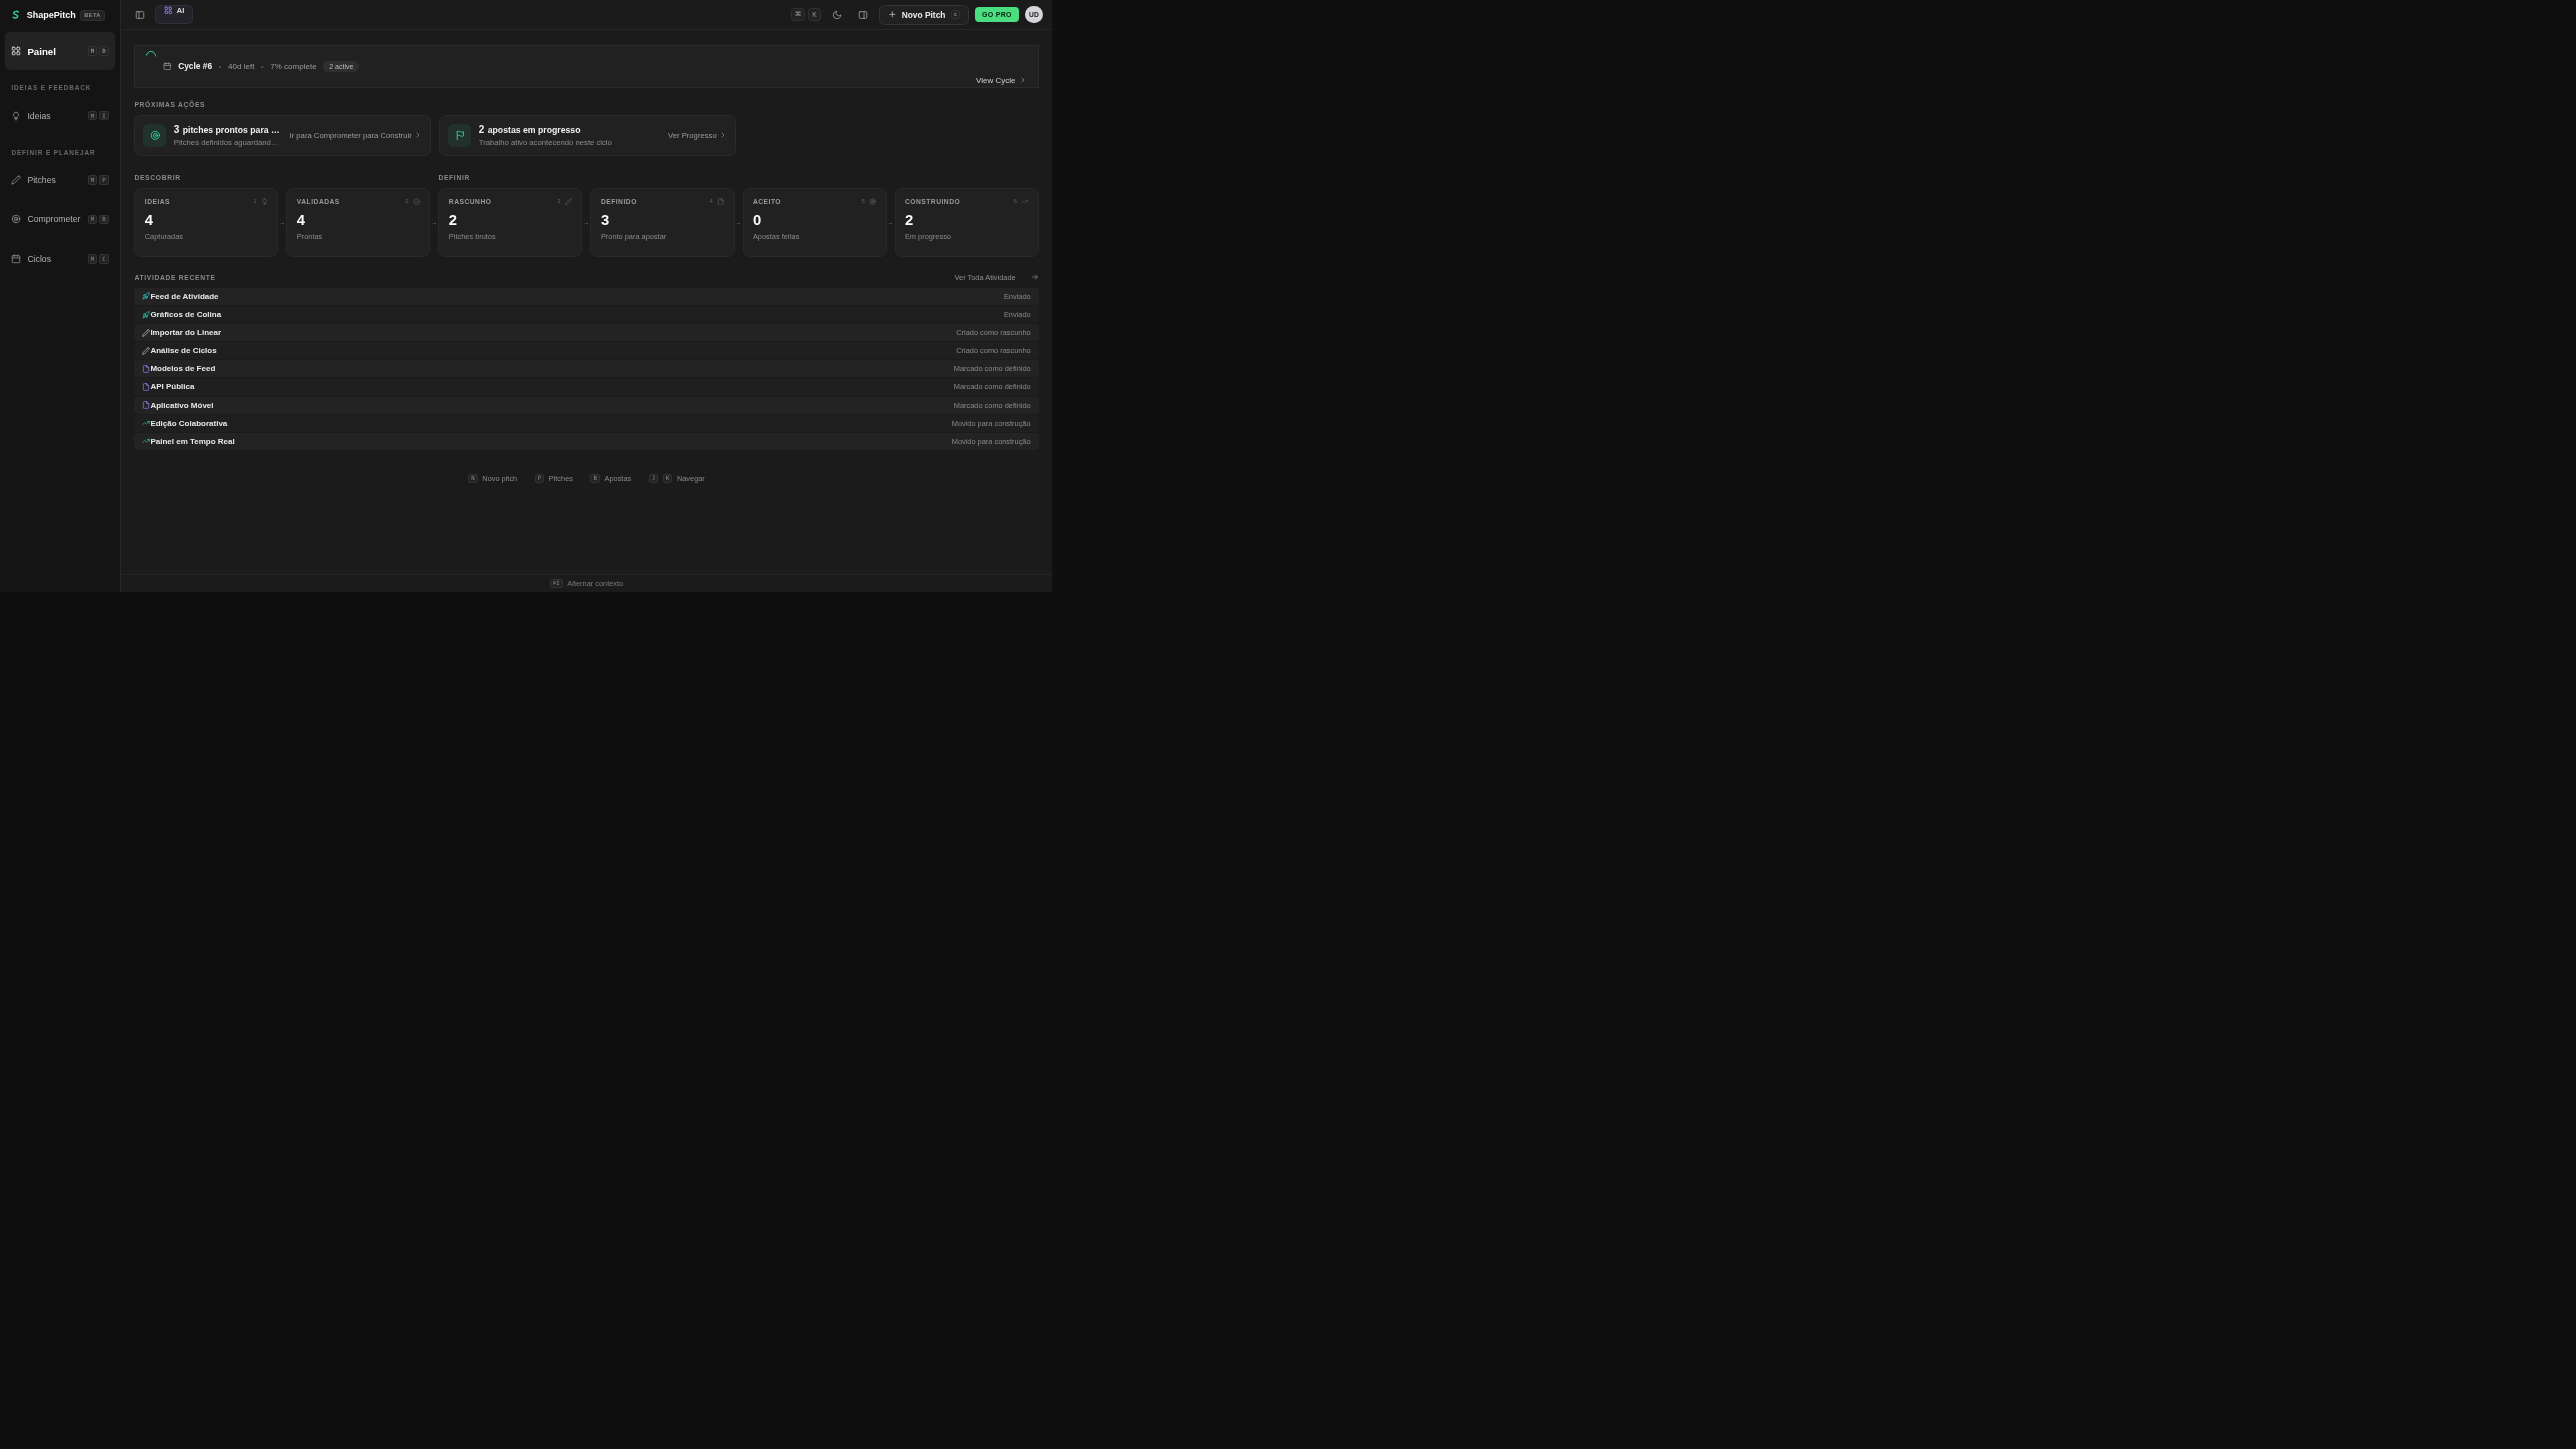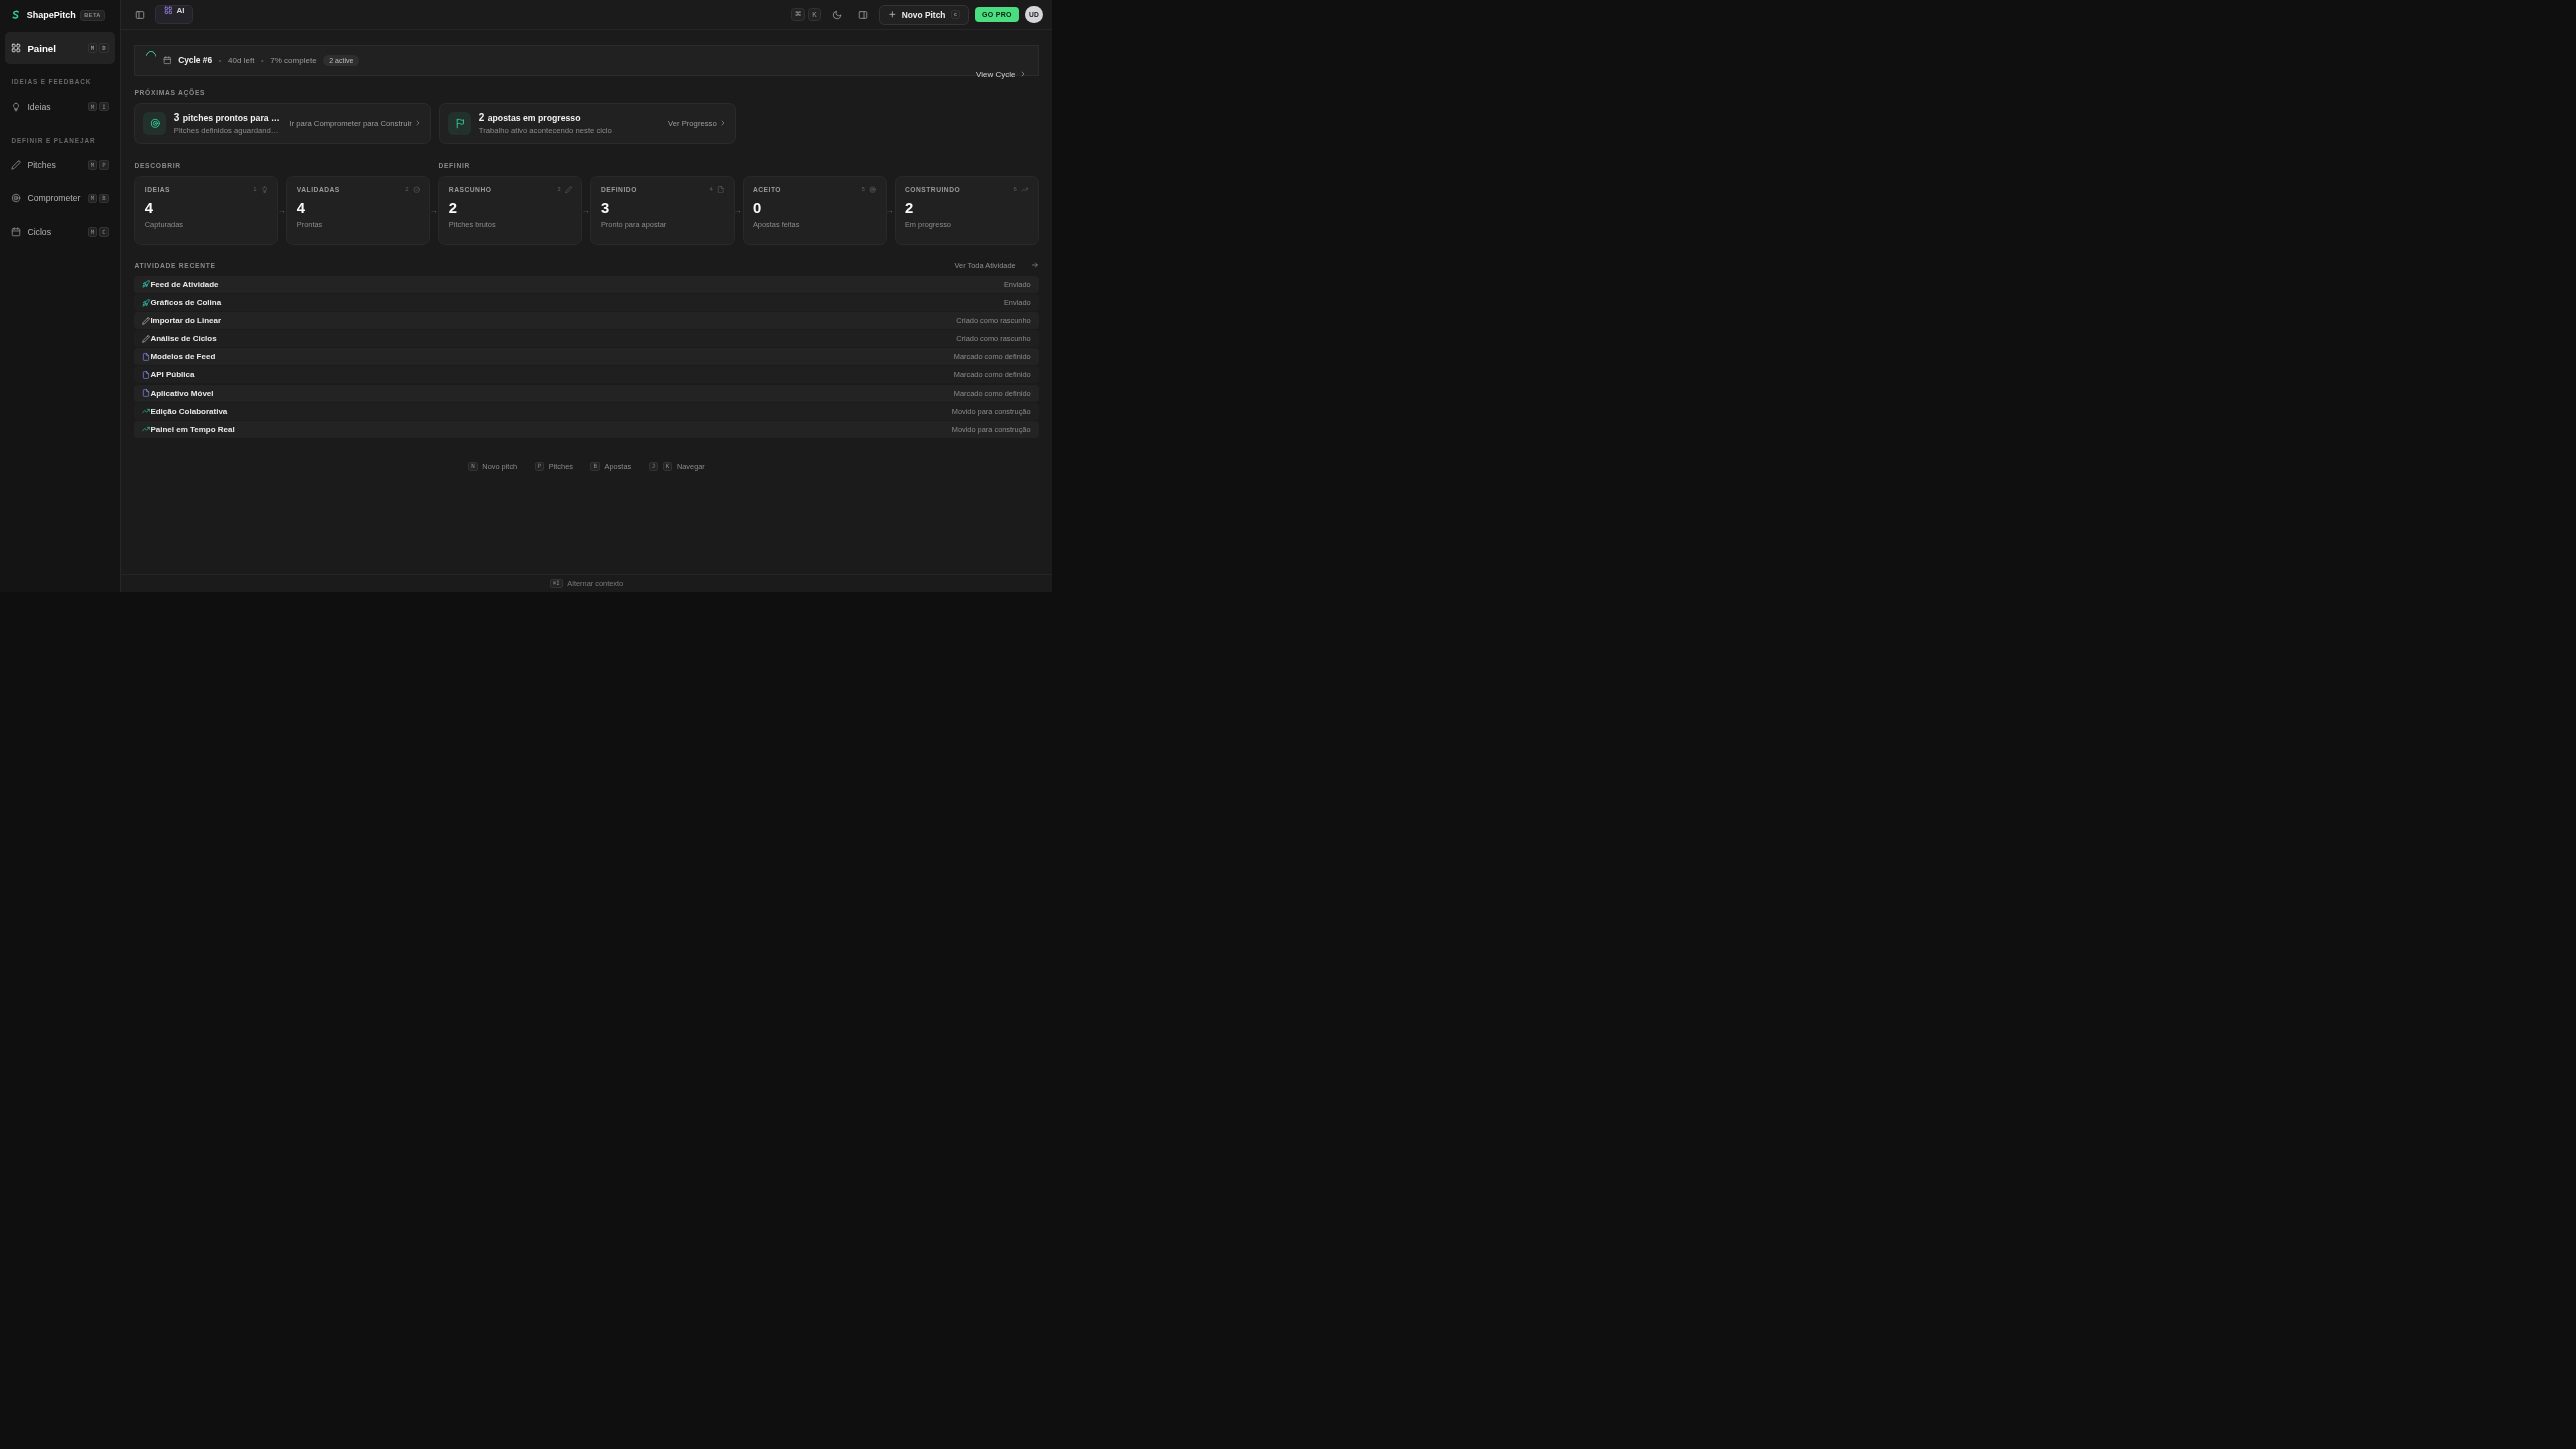--- a/index.html
+++ b/index.html
@@ -13,21 +13,21 @@
   .ic11{width:7.4px;height:7.4px}.ic12{width:8px;height:8px}.ic13{width:8.7px;height:8.7px}.ic15{width:10px;height:10px}.ic16{width:10.7px;height:10.7px}
   .c-teal{color:#2dd4bf}.c-green{color:#34d399}.c-indigo{color:#8b8df0}.c-lgray{color:#c8c8c8}.c-mid{color:#9a9a9a}
 
   
   .sidebar { width:121px; background:#141414; border-right:0.7px solid #262626; padding-top:8.7px; flex:none; display:flex; flex-direction:column; }
   .logo-row { display:flex; align-items:center; gap:4px; padding:0 9.4px 9.4px; cursor:pointer; }
   .logo-mark { width:13.4px; height:13.4px; }
   .logo-mark svg{ width:100%; height:100%; display:block; }
   .logo-name { font-size:9px; font-weight:bold; color:#fafafa; }
   .beta { font-size:5.7px; color:#8d8d8d; background:#232323; border:0.7px solid #303030; padding:1.3px 3.4px; border-radius:2.7px; letter-spacing:0.4px; font-weight:bold; }
-  .nav-item { display:flex; align-items:center; gap:6px; height:32px; margin:0.7px 5.4px; padding:0 6px; border-radius:4.7px; color:#b2b2b2; font-size:8.7px; cursor:pointer; }
+  .nav-item { display:flex; align-items:center; gap:6px; height:38px; margin:0.7px 5.4px; padding:0 6px; border-radius:4.7px; color:#b2b2b2; font-size:8.7px; cursor:pointer; }
   .nav-item .nav-label{ flex:1; white-space:nowrap; overflow:hidden; }
   .nav-item.active { background:#232323; color:#ffffff; font-weight:bold; font-size:9.7px; }
   .nav-item.active [data-icon]{ color:#e8e8e8; }
   .nav-item [data-icon]{ color:#8a8a8a; }
   .kbds{ display:flex; gap:2px; }
   .kbd { min-width:9.4px; height:9.4px; padding:0 2px; border-radius:2px; background:#232323; border:0.7px solid #323232; color:#8d8d8d; font-size:5.7px; display:inline-flex; align-items:center; justify-content:center; font-family:"DejaVu Sans Mono", monospace; }
   .section-label { font-size:6.4px; font-weight:bold; color:#696969; letter-spacing:0.9px; padding:13.4px 11.4px 4.7px; }
 
   
   .main { flex:1; display:flex; flex-direction:column; min-width:0; background:#1b1b1b; }
@@ -40,21 +40,21 @@
   .topbar-right { margin-left:auto; display:flex; align-items:center; gap:6.7px; }
   .kbd-lg { min-width:13.4px; height:13.4px; padding:0 2.7px; border-radius:3.4px; background:#222222; border:0.7px solid #323232; color:#9a9a9a; font-size:6.7px; display:inline-flex; align-items:center; justify-content:center; }
   .novo-btn { display:flex; align-items:center; gap:5.4px; height:20px; padding:0 7.4px; border-radius:5.4px; background:#212121; border:0.7px solid #343434; font-size:8.4px; color:#ececec; font-weight:bold; cursor:pointer; }
   .novo-btn [data-icon]{ color:#cfcfcf; }
   .gopro { height:15.4px; padding:0 6.7px; border-radius:4px; background:#4ade80; color:#06230f; font-size:7px; font-weight:bold; letter-spacing:0.3px; display:flex; align-items:center; cursor:pointer; }
   .avatar { width:17.4px; height:17.4px; border-radius:50%; background:#d5d5da; color:#18181b; font-size:6.7px; font-weight:bold; display:flex; align-items:center; justify-content:center; cursor:pointer; }
 
   
   .content { flex:1; padding:14.8px 13.4px 0; min-height:0; }
 
-  .banner { height:31px; background:#212121; border:0.7px solid #2b2b2b; border-radius:0; display:flex; align-items:center; gap:6.7px; padding:0 10.7px; }
+  .banner { height:43px; background:#212121; border:0.7px solid #2b2b2b; border-radius:0; display:flex; align-items:center; gap:6.7px; padding:0 10.7px; }
   .arc { width:10px; height:10px; border-radius:50%; border:1.7px solid transparent; border-top-color:#34d399; border-right-color:#34d399; transform:rotate(-40deg); align-self:flex-start; margin-top:5.4px; flex:none; }
   .banner-title { font-size:8.4px; font-weight:bold; color:#f2f2f2; }
   .dot-sep { color:#555; font-size:7.4px; }
   .banner-meta { font-size:8px; color:#9b9b9b; }
   .active-pill { font-size:7px; color:#bcbcbc; background:#2e2e2e; padding:2px 6px; border-radius:670px; }
   .view-cycle { margin-left:auto; display:flex; align-items:center; gap:3.4px; font-size:8px; color:#d2d2d2; cursor:pointer;margin-top:28px; }
   .view-cycle [data-icon]{ color:#a8a8a8; }
 
   .sec-h { font-size:6.7px; font-weight:bold; letter-spacing:0.7px; color:#8a8a8a; margin:13.4px 0 6.7px; }
 

